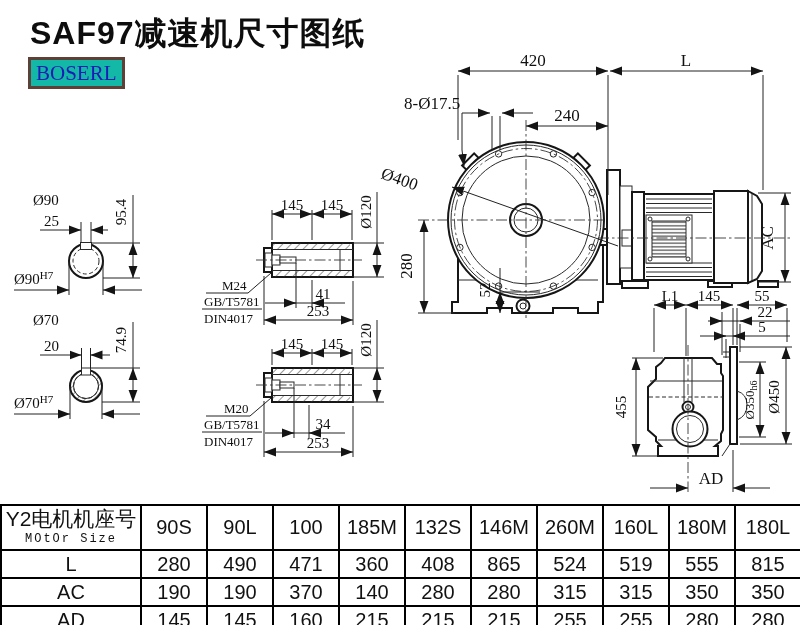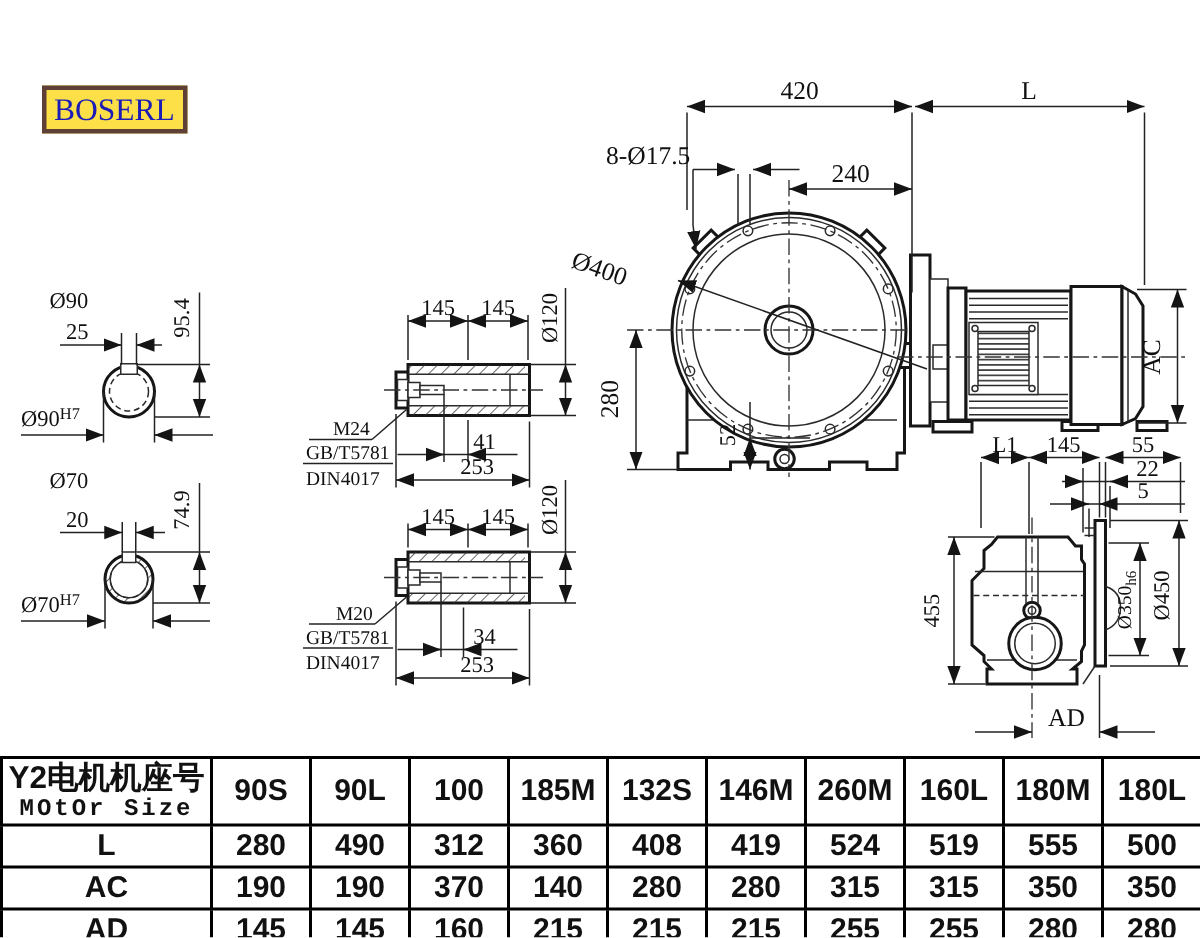--- a/index.html
+++ b/index.html
@@ -1,48 +1,49 @@
 <!DOCTYPE html>
 <html><head>
 <meta charset="utf-8">
 <style>
   html,body{margin:0;padding:0;background:#fff;}
   .page{position:relative;width:800px;height:625px;background:#fff;overflow:hidden;
         font-family:"Liberation Sans",sans-serif;color:#111;}
   .title{position:absolute;left:30px;top:12px;font-size:32px;font-weight:bold;
          letter-spacing:1px;color:#0d0d0d;}
-  .logo{position:absolute;left:28px;top:57px;border:3px solid #5e4036;background:#fde047;
+  .logo{position:absolute;left:28px;top:57px;border:3px solid #5e4036;background:#14b8a6;
         padding:0 5px;font-family:"Liberation Serif",serif;font-size:21px;color:#1b1bb8;
         line-height:26px;}
   svg{position:absolute;left:0;top:0;}
   .b{fill:none;stroke:#161616;stroke-width:2;}
   .bw{fill:#fff;stroke:#161616;stroke-width:2;}
   .t{fill:none;stroke:#2a2a2a;stroke-width:1;}
   .tw{fill:#fff;stroke:#2a2a2a;stroke-width:1;}
   .d{fill:none;stroke:#222;stroke-width:1;}
   .cl{fill:none;stroke:#333;stroke-width:.9;stroke-dasharray:11 3 2.5 3;}
   .dash{stroke-dasharray:4 2.5;}
   text.dt{font-family:"Liberation Serif",serif;font-size:15px;fill:#101010;}
   text.sm{font-size:13px;}
   text.lg{font-size:17px;}
   
   .tbl{position:absolute;left:0;top:504px;width:800px;border-collapse:collapse;
        table-layout:fixed;}
   .tbl th,.tbl td{border:2px solid #000;text-align:center;vertical-align:middle;
-       font-weight:bold;padding:0;overflow:hidden;}
+       font-weight:normal;padding:0;overflow:hidden;}
   .tbl .hd th{height:43px;font-size:20px;}
   .tbl td{height:26px;font-size:20px;}
   .cn{font-size:21px;line-height:22px;}
-  .en{font-family:"Liberation Mono",monospace;font-size:16px;letter-spacing:2px;line-height:18px;}
+  .en{font-family:"Liberation Mono",monospace;font-size:12px;letter-spacing:2px;line-height:18px;}
 </style>
 </head>
 <body>
 
 <div class="page">
 
+  <div class="title">SAF97减速机尺寸图纸</div>
   <div class="logo">BOSERL</div>
 
   <svg width="800" height="625" viewBox="0 0 800 625">
     <defs>
       <marker id="ar" viewBox="0 0 10 10" refX="10" refY="5" markerWidth="12" markerHeight="12" orient="auto-start-reverse">
         <path d="M0,1.3 L10,5 L0,8.7 Z" fill="#141414"></path>
       </marker>
       <pattern id="h45" width="6" height="6" patternUnits="userSpaceOnUse" patternTransform="rotate(45)">
         <line x1="0" y1="0" x2="0" y2="6" stroke="#333" stroke-width="1"></line>
       </pattern>
@@ -373,28 +374,28 @@
       <th>146M</th>
       <th>260M</th>
       <th>160L</th>
       <th>180M</th>
       <th>180L</th>
     </tr>
     <tr>
       <td>L</td>
       <td>280</td>
       <td>490</td>
-      <td>312</td>
+      <td>471</td>
       <td>360</td>
       <td>408</td>
-      <td>419</td>
+      <td>865</td>
       <td>524</td>
       <td>519</td>
       <td>555</td>
-      <td>500</td>
+      <td>815</td>
     </tr>
     <tr>
       <td>AC</td>
       <td>190</td>
       <td>190</td>
       <td>370</td>
       <td>140</td>
       <td>280</td>
       <td>280</td>
       <td>315</td>

